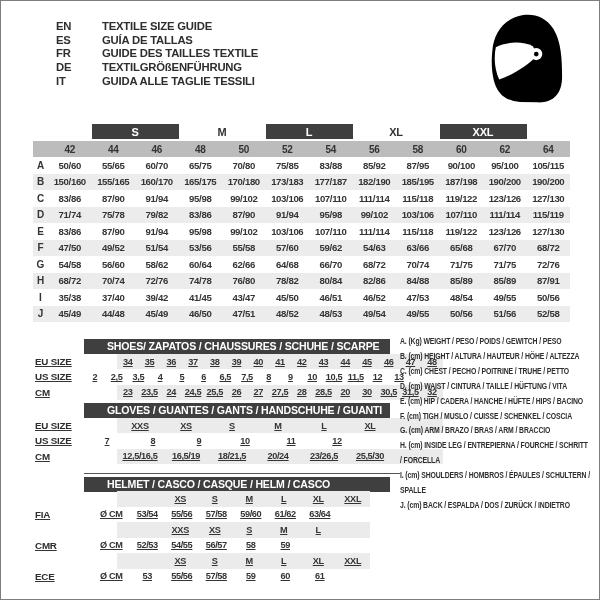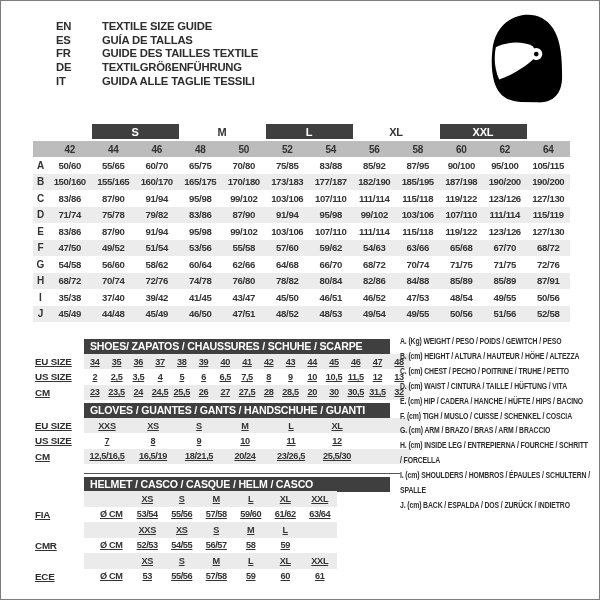--- a/index.html
+++ b/index.html
@@ -26,28 +26,28 @@
   .mt-groups .g.dark{background:#3f3f3f;color:#fff;}
   .mt-cols{height:16px;background:#bcbcbc;align-items:center;font-size:10px;}
   .mt-cols span{text-align:center;letter-spacing:-0.3px;color:#333;}
   .mtr{height:16.5px;align-items:center;font-size:9.6px;letter-spacing:-0.35px;}
   .mtr:nth-child(even){background:#ececec;}
   .mtr span{text-align:center;white-space:nowrap;}
   .mtr .rkey{text-align:center;font-size:10px;letter-spacing:0;}
 
   
   .bar{position:absolute;left:84px;width:306px;height:15px;background:#3f3f3f;color:#fff;
-       font-size:10.6px;line-height:15px;padding-left:6px;box-sizing:border-box;letter-spacing:-0.2px;white-space:nowrap;}
+       font-size:10.6px;line-height:15px;padding-left:23px;box-sizing:border-box;letter-spacing:-0.2px;white-space:nowrap;}
   .rows{position:absolute;left:33px;text-decoration:underline;}
   .trow{display:flex;align-items:stretch;height:15.3px;}
   #helmRows .trow{height:15.5px;}
   .rlabel{width:51px;font-size:9.8px;letter-spacing:-0.2px;display:flex;align-items:center;padding-left:2px;box-sizing:border-box;color:#2e2e2e;}
   .vals{display:grid;align-items:center;height:100%;font-size:9.2px;letter-spacing:-0.35px;}
   .vals span{text-align:center;white-space:nowrap;}
-  .vals.shade{background:#ebebeb;}
+  .vals.shade{background:#ebebeb;margin-left:33px;}
   .shoes-vals{width:326px;grid-template-columns:repeat(15,1fr);}
   .gloves-vals{width:326px;grid-template-columns:repeat(6,46px);}
   .helm-vals{width:253px;grid-template-columns:46px repeat(6,34.5px);}
   .helm-vals .unit{text-align:left;padding-left:8px;box-sizing:border-box;margin-left:8px;}
   .divider{position:absolute;left:84px;top:473px;width:316px;height:1px;background:#555;}
 
   
   .legend{position:absolute;left:400px;top:334px;width:238px;transform:scaleX(0.8);transform-origin:0 0;
           font-size:8.6px;line-height:14.9px;letter-spacing:-0.15px;color:#2e2e2e;}
 </style>

